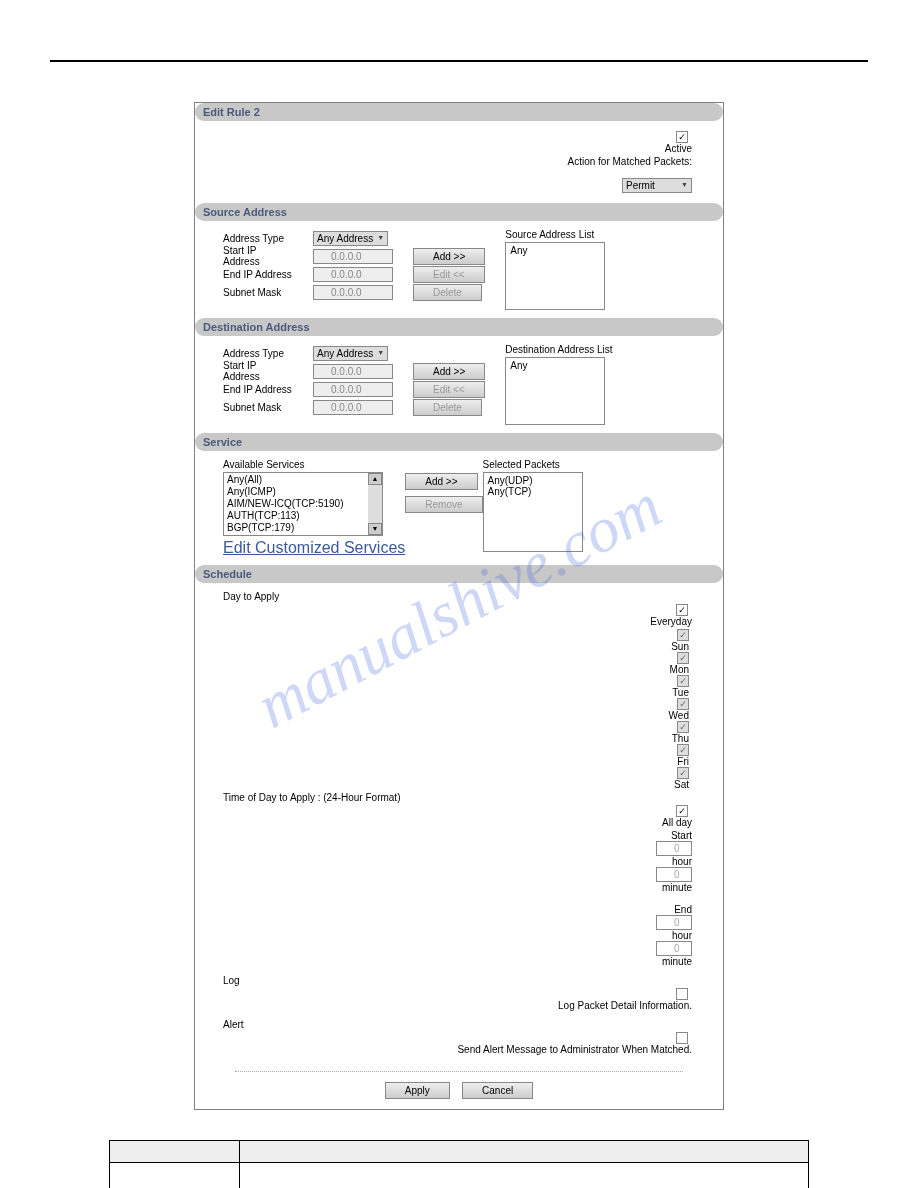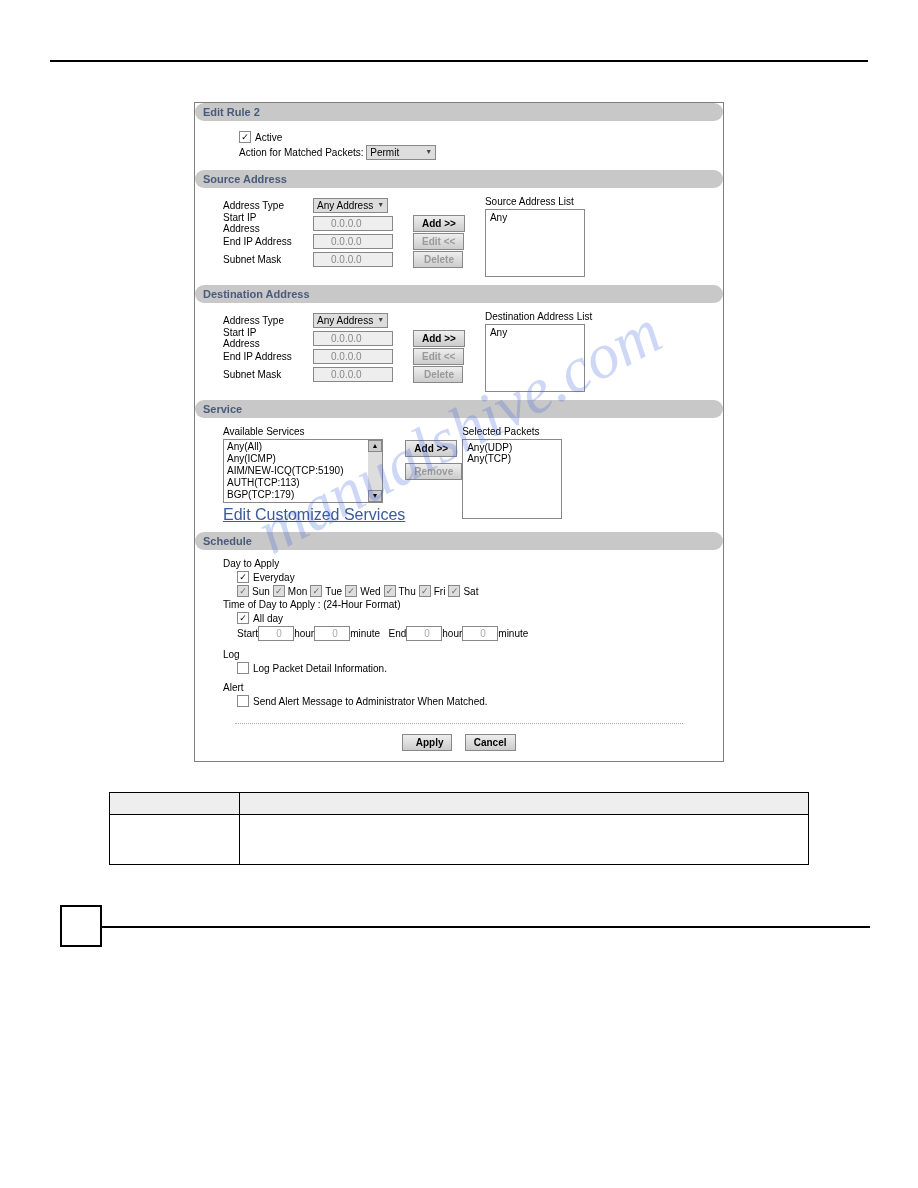--- a/index.html
+++ b/index.html
@@ -35,22 +35,23 @@
     font-size: 11px;
     padding: 3px 8px;
     border-radius: 9px;
   }
   .section-body {
     padding: 8px 28px;
     font-size: 10px;
   }
   .row {
     display: flex;
-    align-items: center;
-    margin: 2px 16px;
+    align-items: flex-end;
+    margin: 2px 3px;
+    flex-direction: column;
   }
   .checkbox {
     width: 12px;
     height: 12px;
     border: 1px solid #888;
     background: #fff;
     display: inline-flex;
     align-items: center;
     justify-content: center;
     margin-right: 4px;
@@ -98,26 +99,25 @@
     display: inline-block;
   }
   .text-input.tiny {
     width: 20px;
     background: #fff;
     color: #aaa;
   }
   .btn {
     border: 1px solid #888;
     background: linear-gradient(#eee, #ccc);
-    padding: 2px 8px;
+    padding: 2px 19px;
     font-size: 10px;
     display: inline-block;
     min-width: 50px;
-    text-align: right;
-    font-weight: bold;
+    text-align: left;
   }
   .btn.disabled {
     color: #999;
   }
   .addr-layout {
     display: flex;
     gap: 20px;
   }
   .addr-labels { width: 70px; }
   .addr-labels div { height: 18px; display:flex; align-items:center; font-size:10px;}

